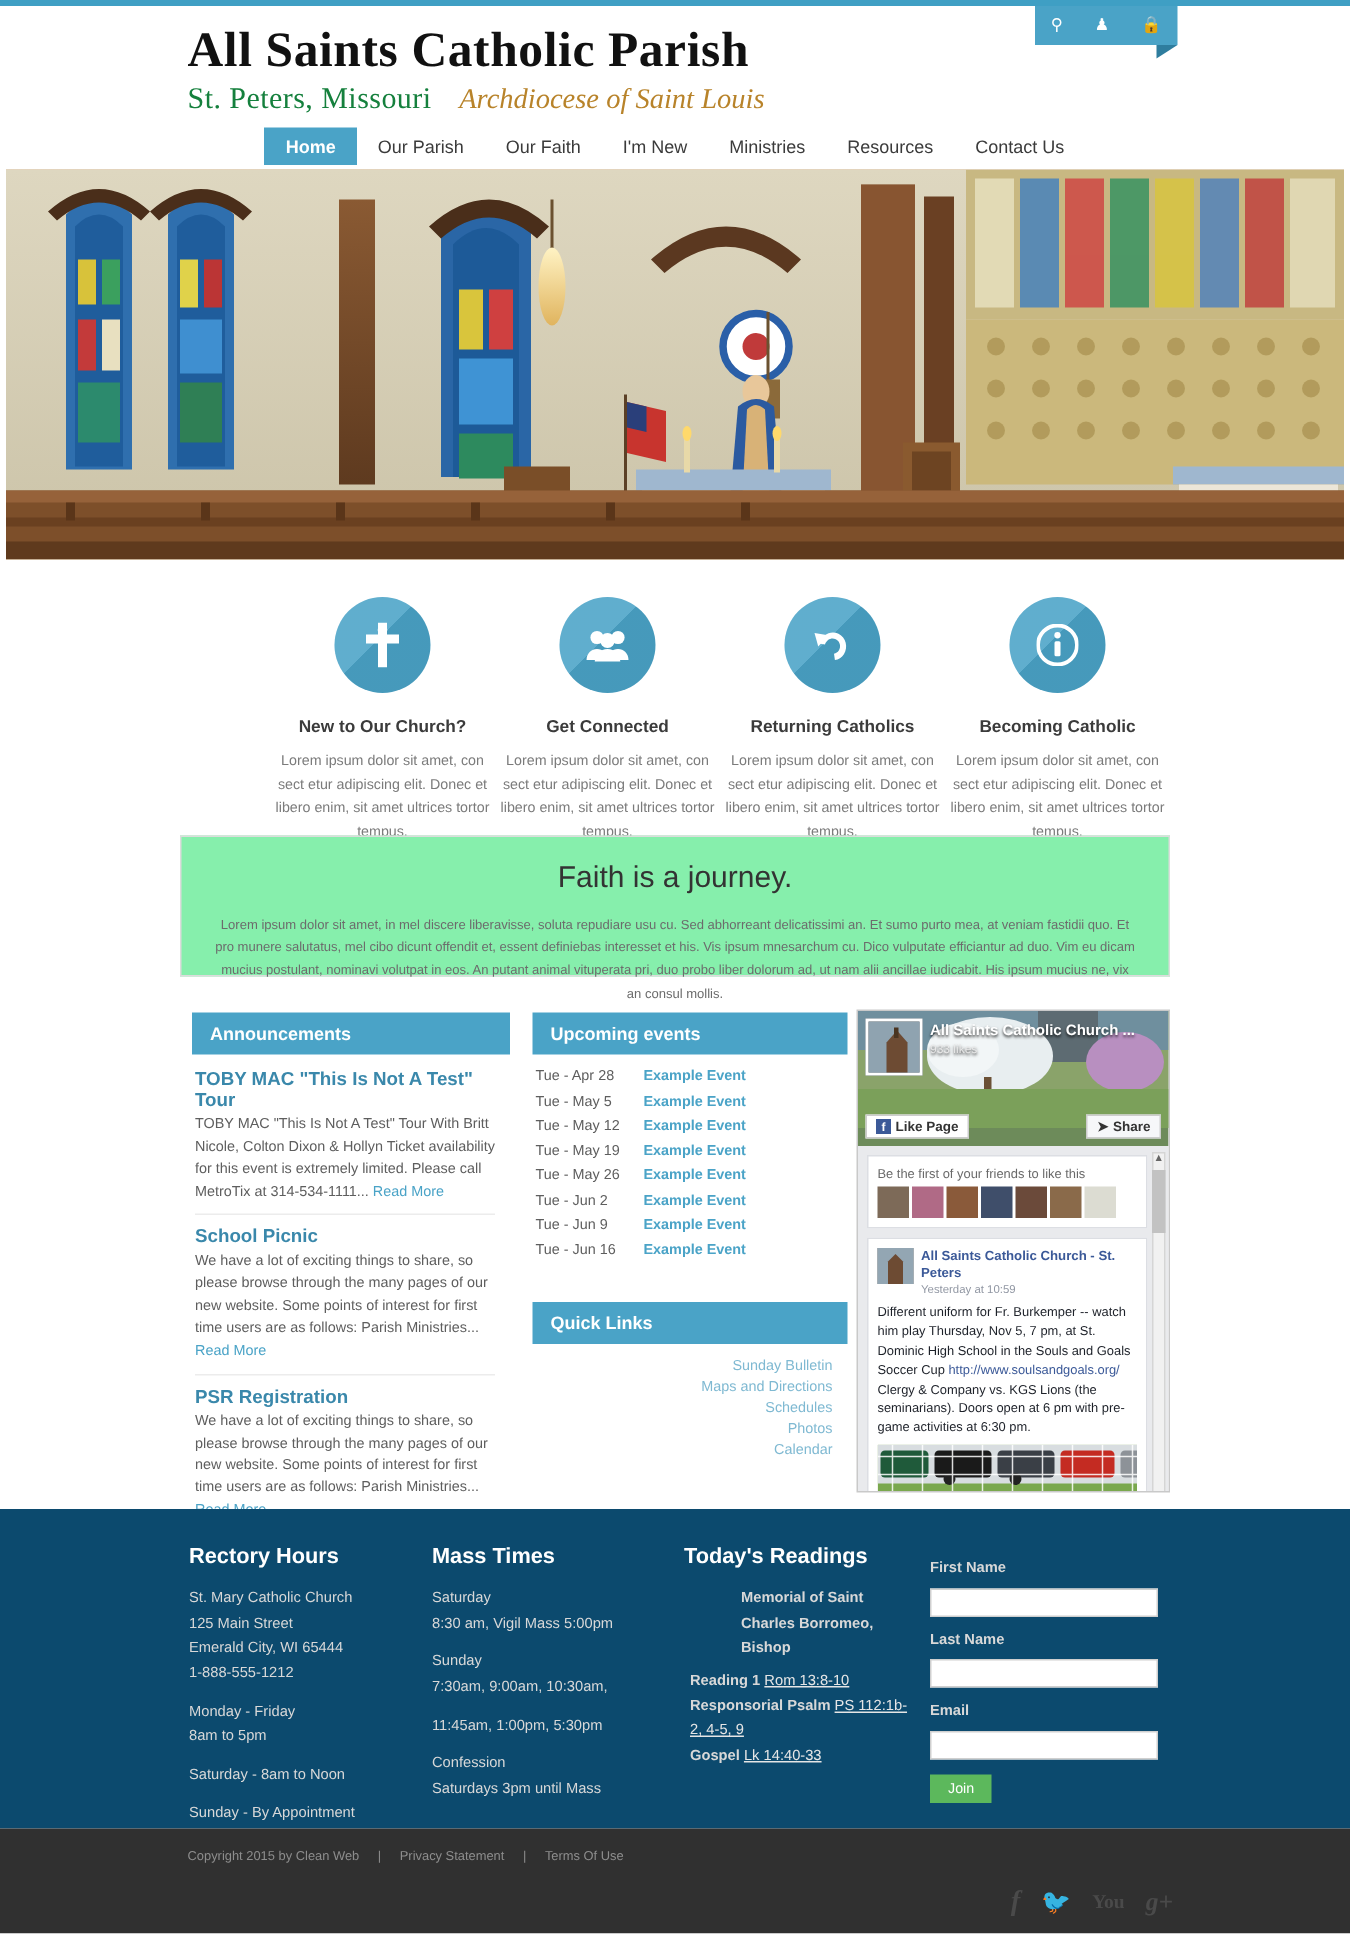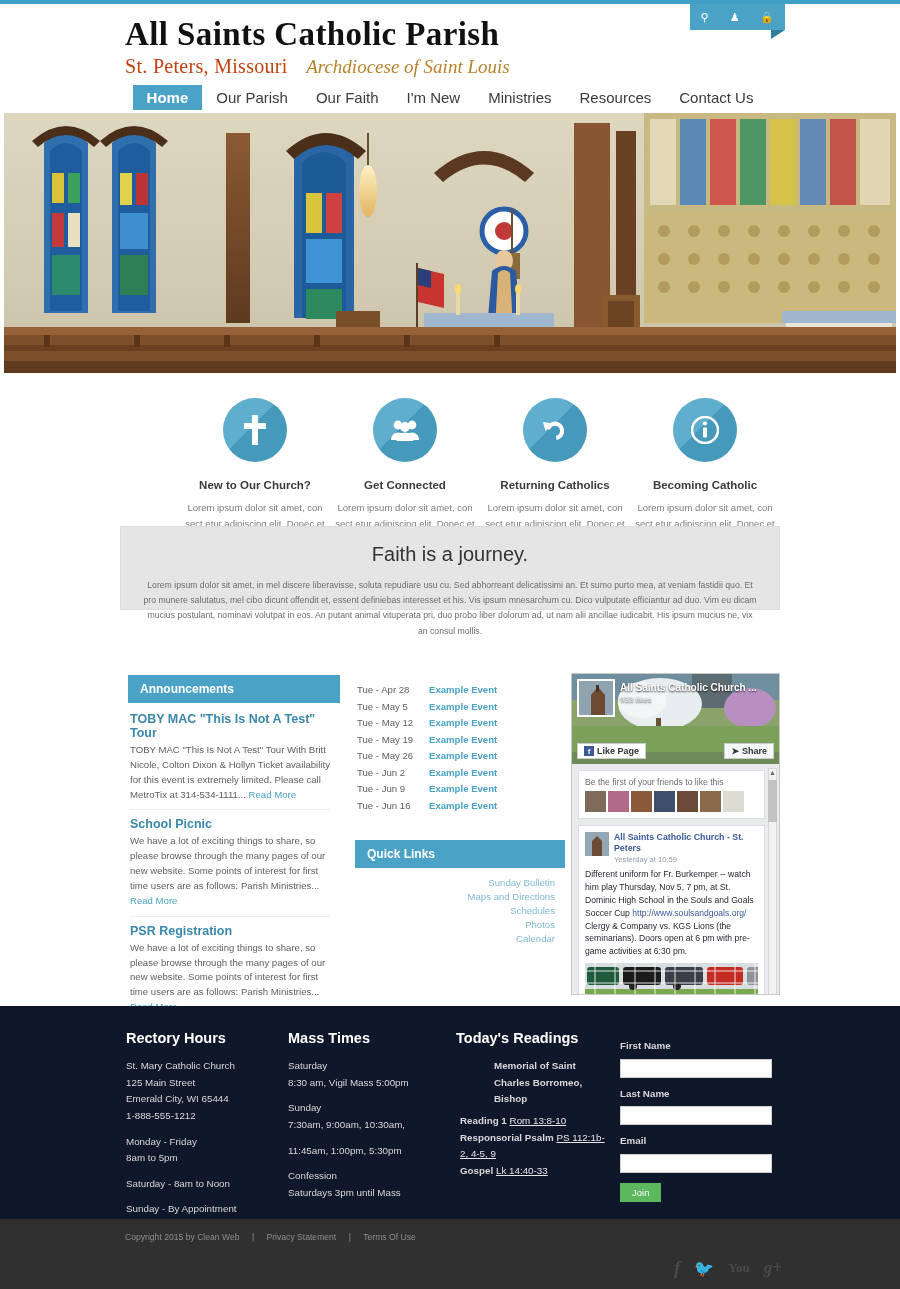--- a/index.html
+++ b/index.html
@@ -20,28 +20,28 @@
   .ribbon .ico { color:#fff; font-size:11px; line-height:1; }
   .ribbon-fold { position:absolute; top:30px; left:771px; width:0; height:0;
             border-left:14px solid #2e7d9e; border-bottom:9px solid transparent; }
 
   
   .header { position:absolute; top:8px; left:0; width:900px; height:72px; }
   .brand { position:absolute; left:125px; top:8px; }
   .brand-line1 { font-family:"Liberation Serif", serif; font-size:33px; font-weight:bold;
                  color:#111; letter-spacing:.4px; white-space:nowrap; }
   .brand-line2 { margin-top:2px; white-space:nowrap; }
-  .brand-city { font-family:"Liberation Serif", serif; font-size:20px; color:#c2410c; letter-spacing:.3px; }
+  .brand-city { font-family:"Liberation Serif", serif; font-size:20px; color:#15803d; letter-spacing:.3px; }
   .brand-arch { font-family:"Liberation Serif", serif; font-size:19px; color:#b8832a;
                 font-style:italic; margin-left:14px; }
 
   
   .nav { position:absolute; top:85px; left:0; width:900px; height:25px;
          display:flex; justify-content:center; align-items:stretch; }
-  .nav a { display:flex; align-items:center; padding:0 14px; font-size:15px;
+  .nav a { display:flex; align-items:center; padding:0 14px; font-size:12px;
            color:#3b3b3b; text-decoration:none; }
   .nav a.active { background:#4aa3c7; color:#fff; font-weight:bold; }
 
   
   .hero { position:absolute; top:113px; left:4px; width:892px; height:260px;
           overflow:hidden; background:#c9a87a; }
   .hero svg { display:block; }
 
   
   .features { position:absolute; top:398px; left:120px; width:660px;
@@ -50,22 +50,22 @@
   .fcircle { width:64px; height:64px; border-radius:50%; background:#4aa3c7;
              margin:0 auto 17px auto; position:relative; overflow:hidden;
              display:flex; align-items:center; justify-content:center; }
   .fcircle::after { content:""; position:absolute; top:0; left:0; width:100%; height:100%;
              background:linear-gradient(135deg, rgba(255,255,255,.12) 0 45%, rgba(0,0,0,.06) 45% 100%); }
   .fcircle svg { position:relative; z-index:2; }
   .ftitle { font-size:11.5px; font-weight:bold; color:#3b3b3b; margin-bottom:9px; }
   .fdesc { font-size:9.5px; color:#7b7b7b; line-height:1.65; }
 
   
-  .journey { position:absolute; top:526px; left:120px; width:660px; height:84px;
-             background:#e5e5e5; border:1px solid #dcdcdc; padding:16px 22px; }
+  .journey { position:absolute; top:557px; left:120px; width:660px; height:94px;
+             background:#86efac; border:1px solid #dcdcdc; padding:16px 22px; }
   .journey h2 { font-size:20px; font-weight:normal; color:#333; text-align:center; margin-bottom:12px; }
   .journey p { font-size:8.7px; color:#6c6c6c; line-height:1.75; text-align:center; }
 
   
   .panels { position:absolute; top:675px; left:120px; width:660px; height:320px; }
   .col-ann { position:absolute; left:0; top:0; width:220px; }
   .col-evt { position:absolute; left:227px; top:0; width:218px; }
   .col-fb  { position:absolute; left:451px; top:-2px; width:209px; }
   .cardhead { background:#4aa3c7; color:#fff; font-size:12px; font-weight:bold;
               padding:7px 0 7px 12px; margin-left:8px; }
@@ -112,21 +112,21 @@
   .fbposttime { font-size:7.6px; color:#9197a3; margin-top:1px; }
   .fbposttext { font-size:8.6px; color:#1d2129; line-height:1.5; }
   .fbposttext a { color:#3b5998; text-decoration:none; }
   .fbpostimg { margin-top:5px; height:48px; overflow:hidden; }
   .fbscroll { position:absolute; right:2px; top:4px; width:9px; height:236px; background:#f1f1f1;
               border:1px solid #d5d5d5; }
   .fbthumbbar { position:absolute; right:2px; top:16px; width:9px; height:42px; background:#c2c2c2; }
   .fbarrow { position:absolute; right:3px; font-size:7px; color:#666; }
 
   
-  .footer { position:absolute; top:1006px; left:0; width:900px; height:213px; background:#0f172a; }
+  .footer { position:absolute; top:1006px; left:0; width:900px; height:213px; background:#0c4a6e; }
   .fcol { position:absolute; top:24px; color:#e6e6e6; }
   .fcol h3 { font-size:14.5px; font-weight:bold; color:#fff; margin-bottom:12px; }
   .fcol p, .fcol div { font-size:9.8px; line-height:1.7; color:#d8d8d8; }
   .fc1 { left:126px; width:150px; }
   .fc2 { left:288px; width:160px; }
   .fc3 { left:456px; width:155px; }
   .fc4 { left:620px; width:160px; }
   .fgap { height:9px; }
   .bold { font-weight:normal; color:#fff; }
   .readings { margin-left:4px; }
@@ -386,20 +386,21 @@
         </div>
         <div class="ann-item">
           <div class="ann-title">PSR Registration</div>
           <div class="ann-body"><span>We have a lot of exciting things to share, so please browse through the many pages of our new website. Some points of interest for first time users are as follows: Parish Ministries...</span> <span class="readmore">Read More</span></div>
         </div>
       </div>
     </div>
 
     <div class="col-evt">
       <div>
+        <div class="cardhead">Upcoming events</div>
         <div class="cardbody">
           <div class="evt-row">
               <span class="evt-date">Tue - Apr 28</span>
               <span class="evt-name">Example Event</span>
             </div>
           <div class="evt-row">
               <span class="evt-date">Tue - May 5</span>
               <span class="evt-name">Example Event</span>
             </div>
           <div class="evt-row">

